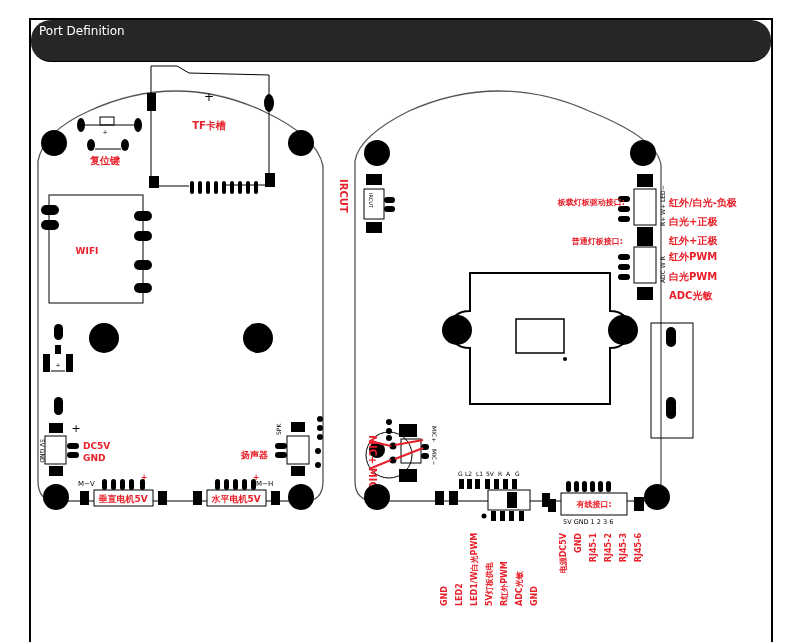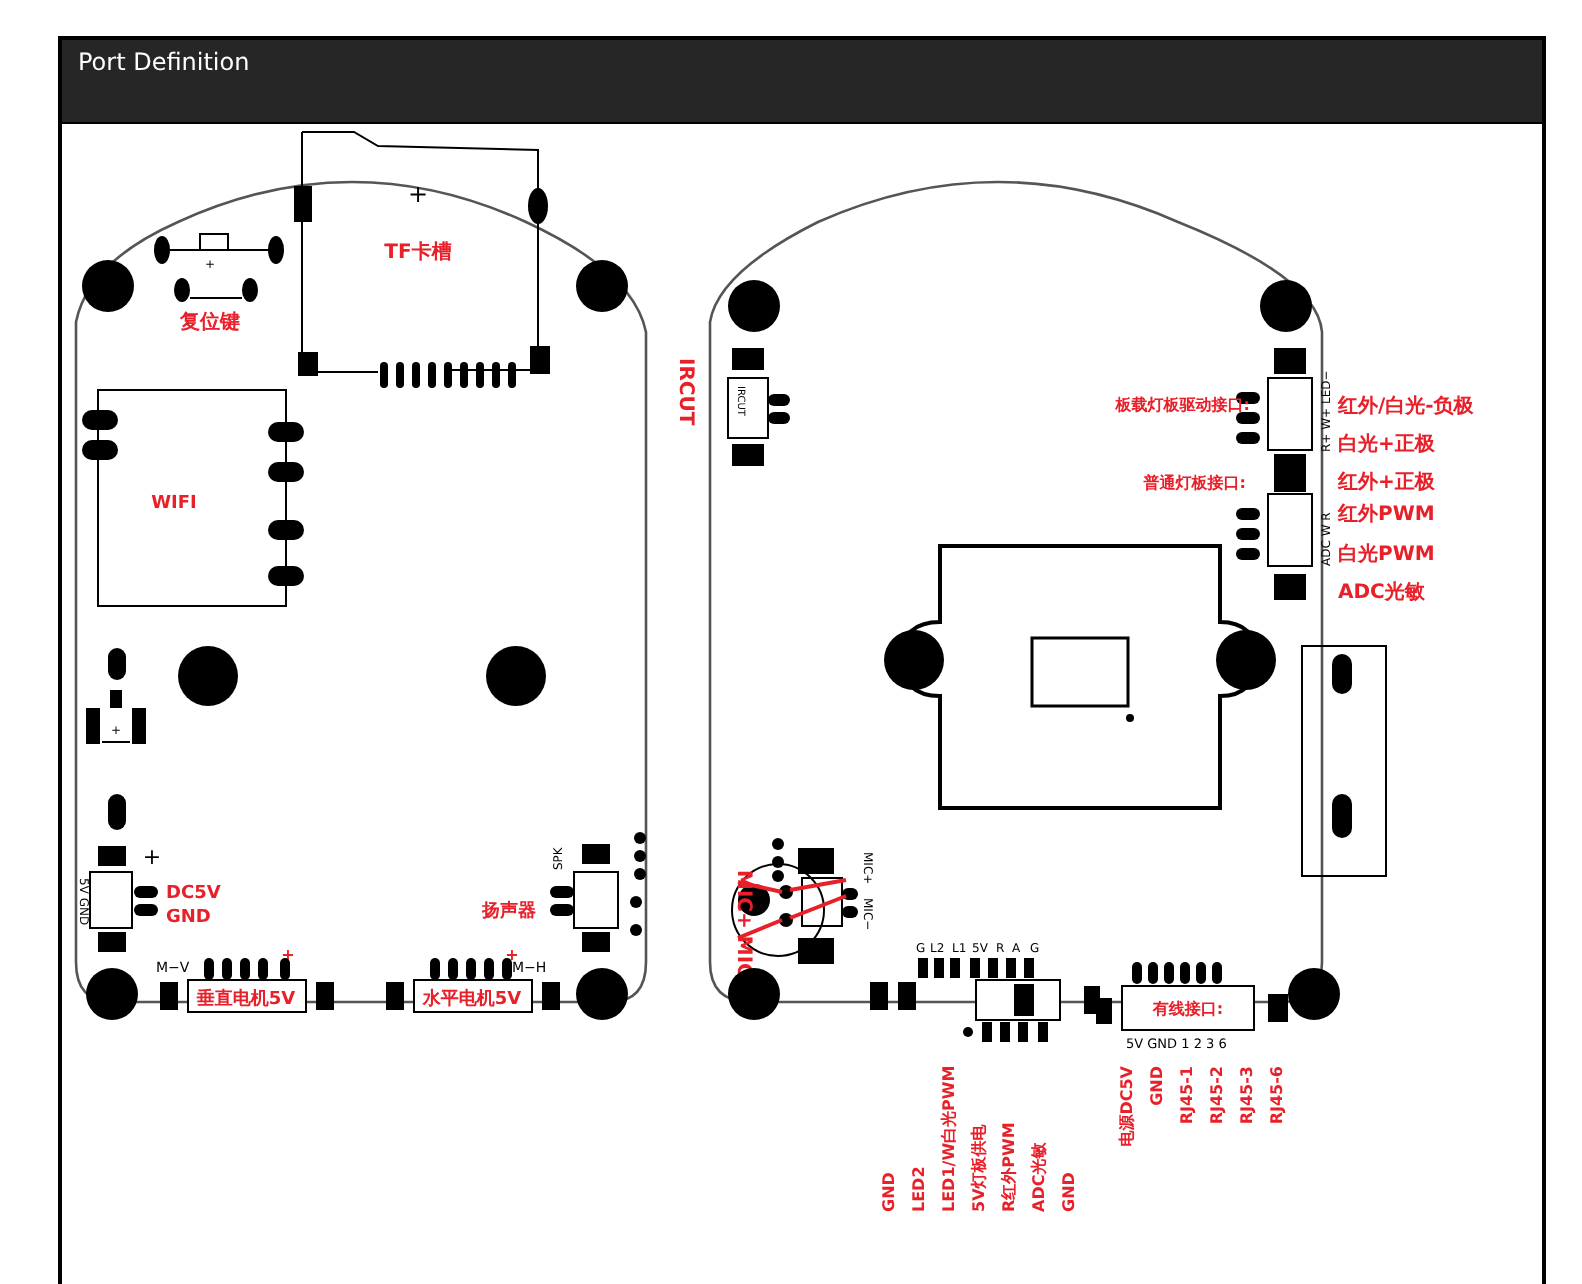--- a/index.html
+++ b/index.html
@@ -1,18 +1,18 @@
 <!DOCTYPE html>
 <html><head>
 <meta charset="utf-8">
 <style>
   html, body { margin:0; padding:0; background:#ffffff; }
   body { width:791px; height:642px; position:relative; overflow:hidden; font-family:"DejaVu Sans", sans-serif; }
   .panel { position:absolute; left:29px; top:18px; width:744px; height:640px; border:2px solid #000; border-bottom:none; box-sizing:border-box; background:#fff; }
-  .header { position:absolute; left:0; top:0; right:0; height:41px; background:#262626; border-bottom:1px solid #000; }
+  .header { position:absolute; left:0; top:0; right:0; height:41px; background:#262626; border-bottom:1px solid #000;border-radius:20px; }
   .header-title { position:absolute; left:8px; top:4px; color:#ffffff; font-size:12px; font-family:"DejaVu Sans", sans-serif; }
   svg text { font-family:"DejaVu Sans", sans-serif; }
   .lbl-red { fill:#e8202a; font-weight:bold; }
 </style>
 </head>
 <body>
 
 <div class="panel">
   <div class="header">
     <span class="header-title">Port Definition</span>

